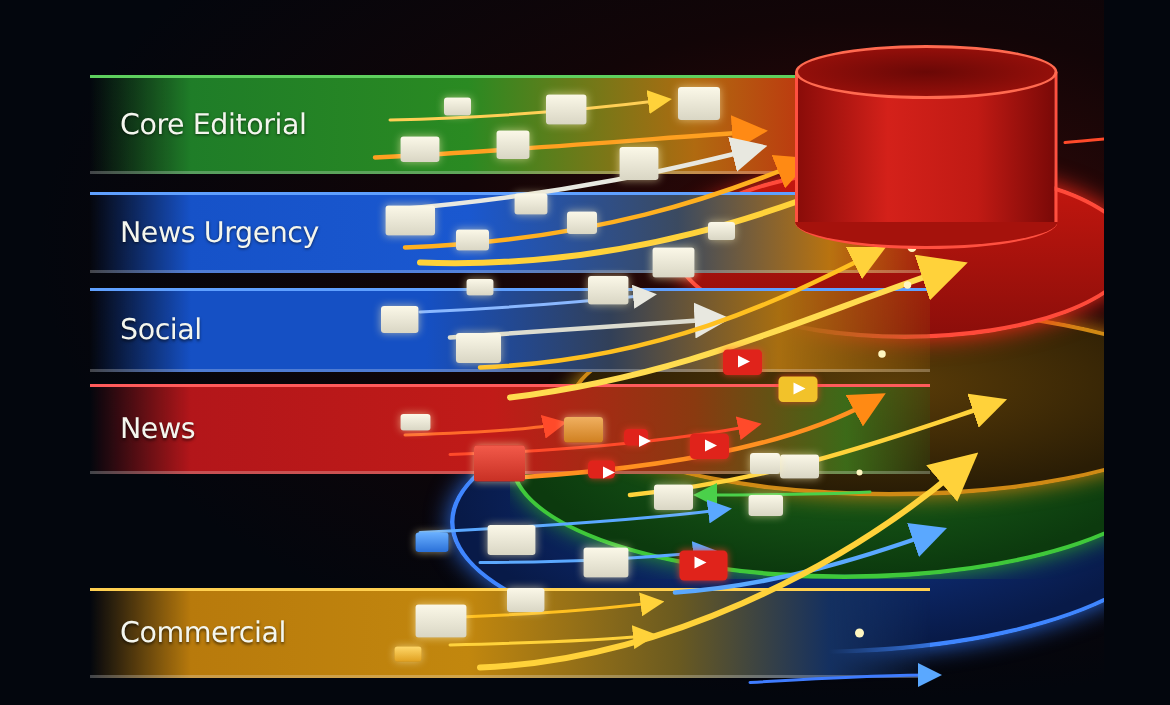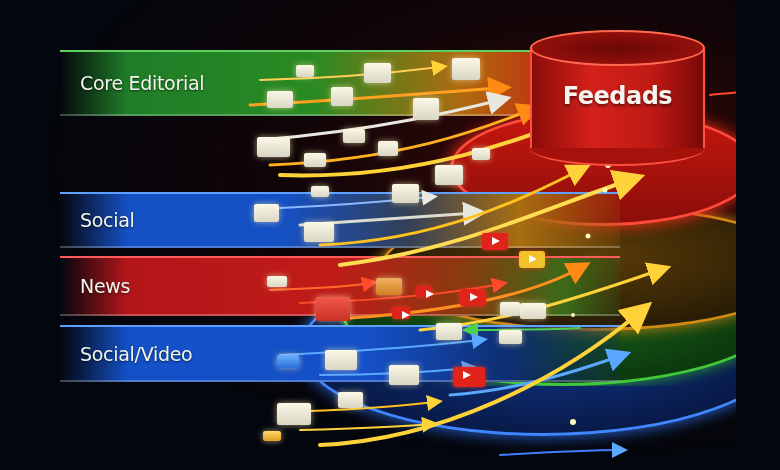--- a/index.html
+++ b/index.html
@@ -37,28 +37,31 @@
 <div class="stage">
 
   <div class="tier t-blue"></div>
   <div class="tier t-green"></div>
   <div class="tier t-amber"></div>
   <div class="tier t-red2"></div>
 
   <div class="band b-green">
     <span class="label">Core Editorial</span>
   </div>
+  <div class="band b-blue1">
+    <span class="label">News Urgency</span>
+  </div>
   <div class="band b-blue2">
     <span class="label">Social</span>
   </div>
   <div class="band b-red">
     <span class="label">News</span>
   </div>
-  <div class="band b-blue3">
-    <span class="label">Social/Video</span>
+  <div class="band b-amber">
+    <span class="label">Commercial</span>
   </div>
 
   <svg class="flows" viewBox="0 0 780 470">
     <defs>
       <marker id="ay" markerWidth="8" markerHeight="8" refX="4" refY="4" orient="auto">
           <path d="M0,0 L8,4 L0,8 z" fill="#ffd23a"></path>
         </marker>
       <marker id="ao" markerWidth="8" markerHeight="8" refX="4" refY="4" orient="auto">
           <path d="M0,0 L8,4 L0,8 z" fill="#ff8a14"></path>
         </marker>
@@ -143,15 +146,14 @@
   <div class="yt" style="left:499px;top:251px;background:#f2c22a;"></div>
   <div class="yt" style="left:396px;top:286px;width:16px;height:11px;"></div>
   <div class="yt" style="left:440px;top:289px;"></div>
   <div class="yt" style="left:372px;top:307px;width:18px;height:12px;"></div>
   <div class="yt" style="left:433px;top:367px;width:32px;height:20px;"></div>
 
   <div class="cyl">
     <div class="bottom"></div>
     <div class="body"></div>
     <div class="top"></div>
-    <div class="title">Feedads</div>
   </div>
 </div>
 
 </body></html>

